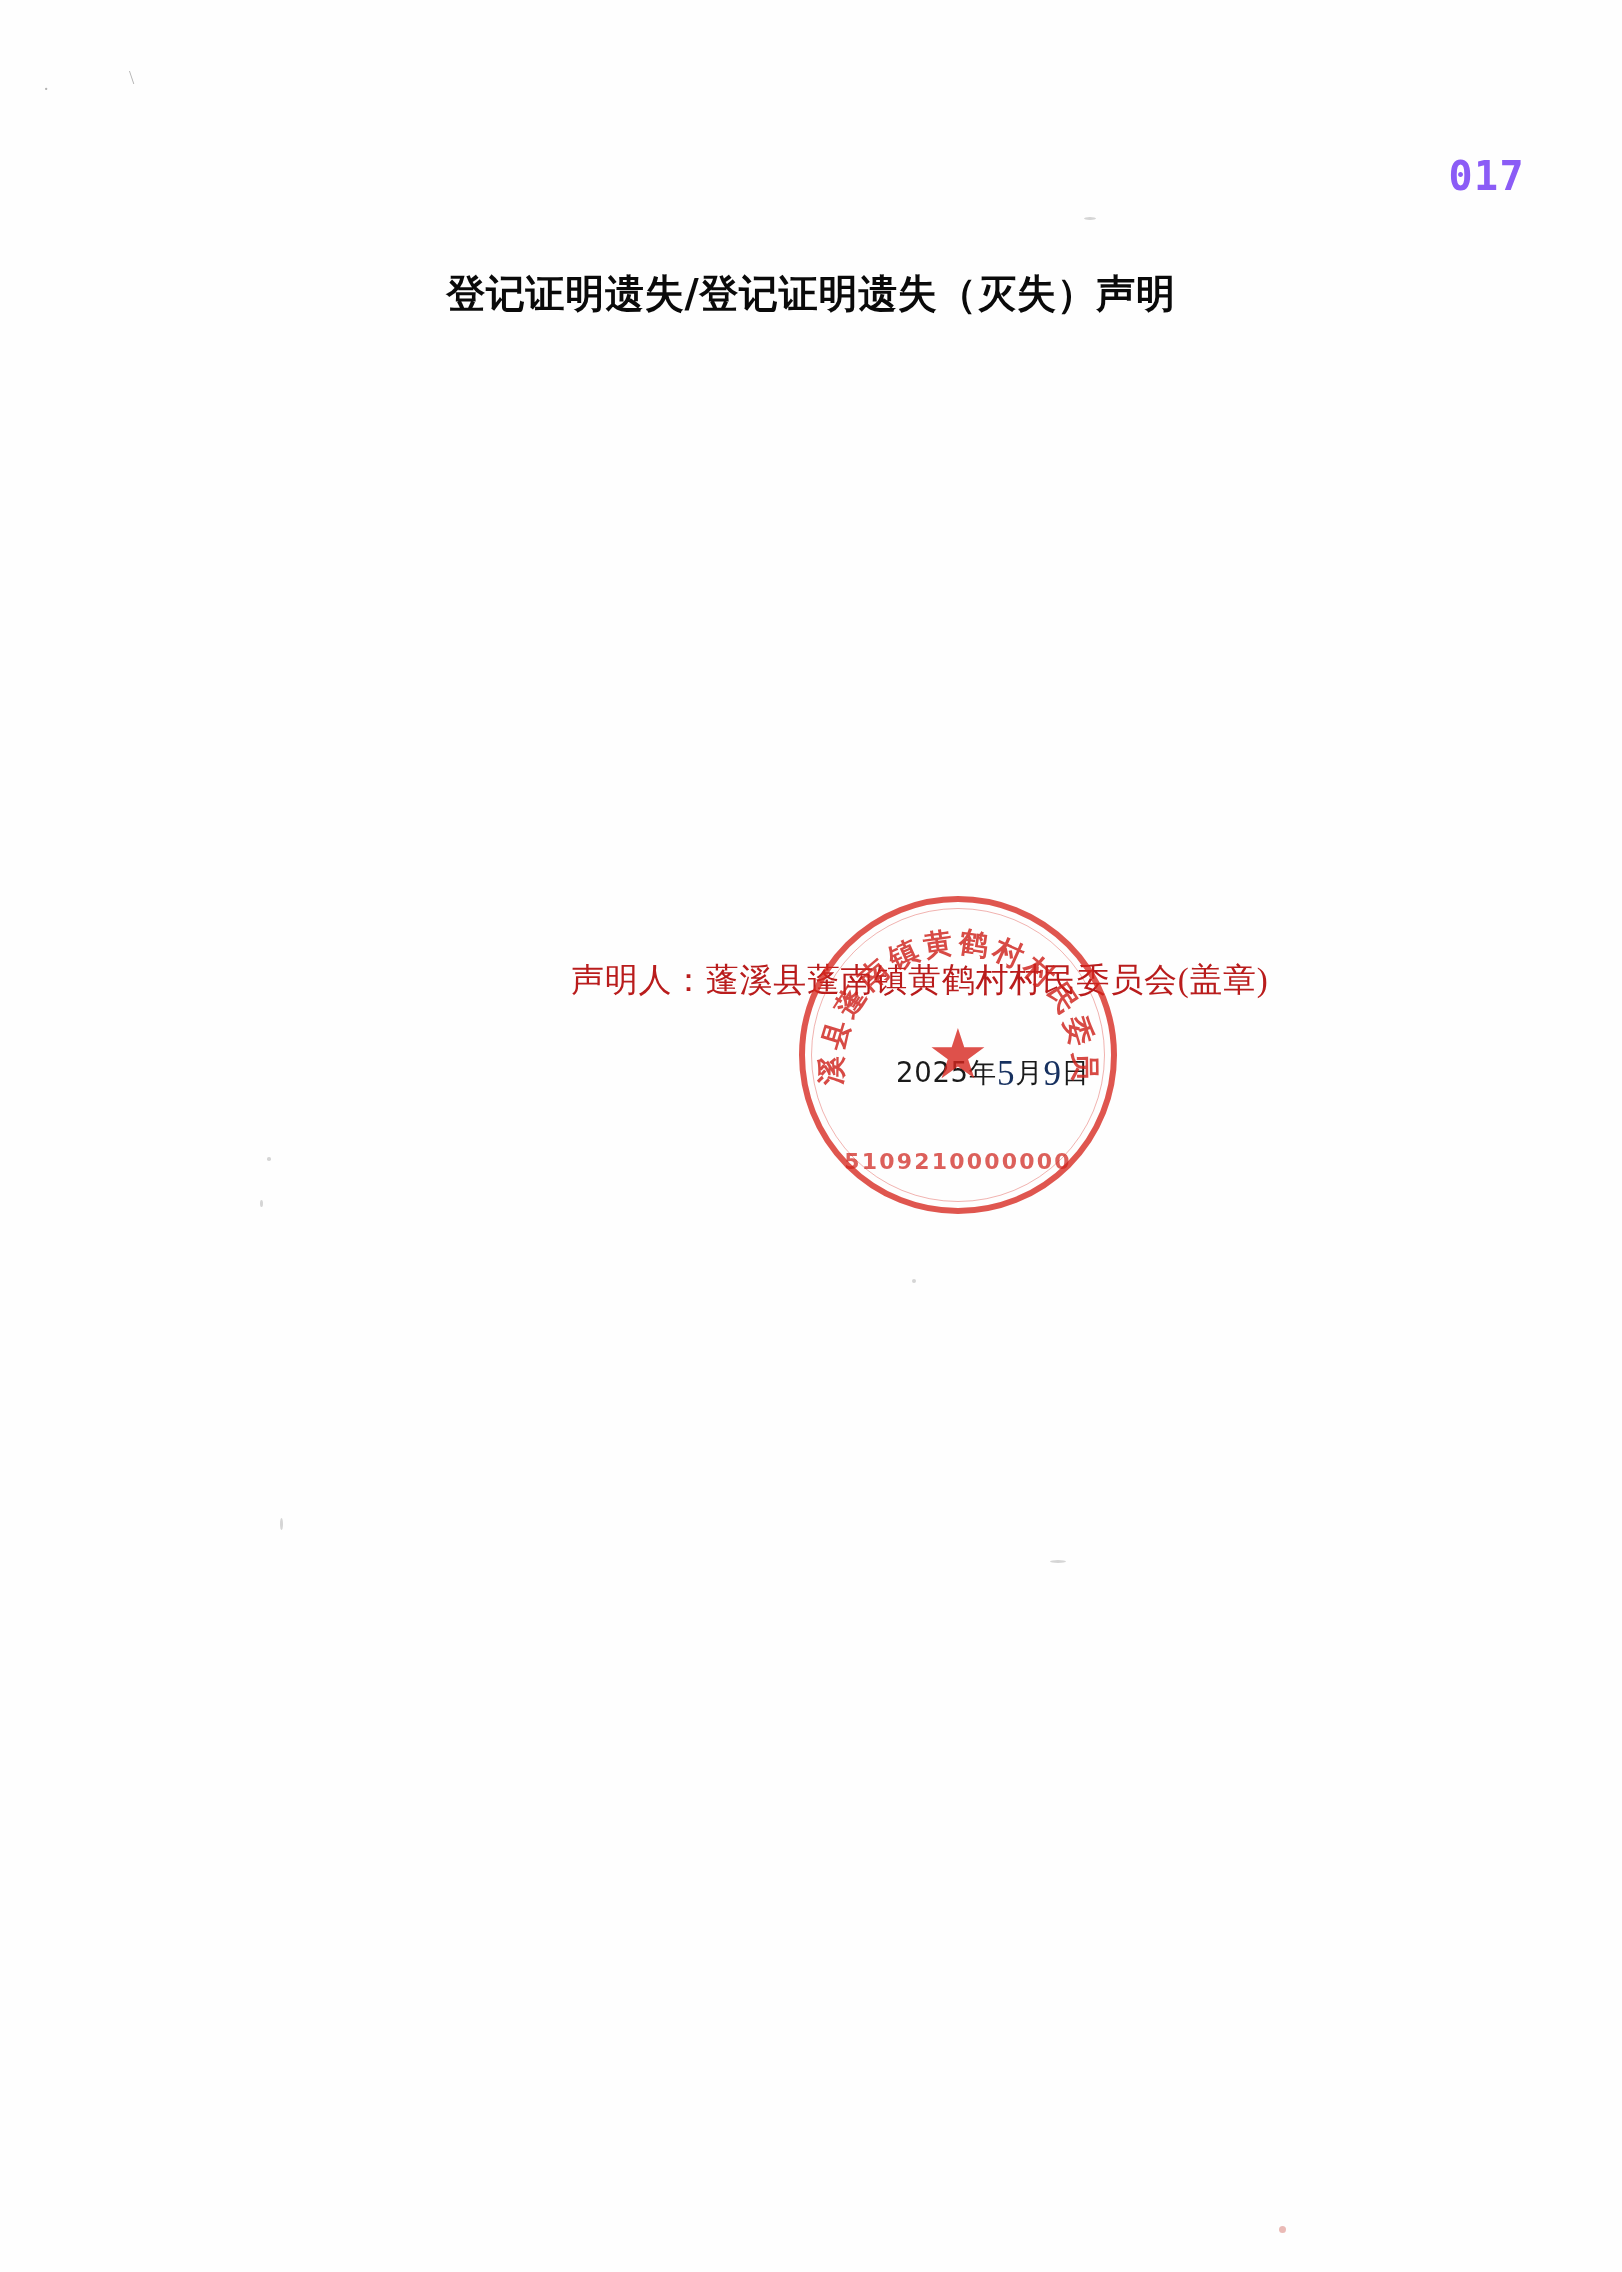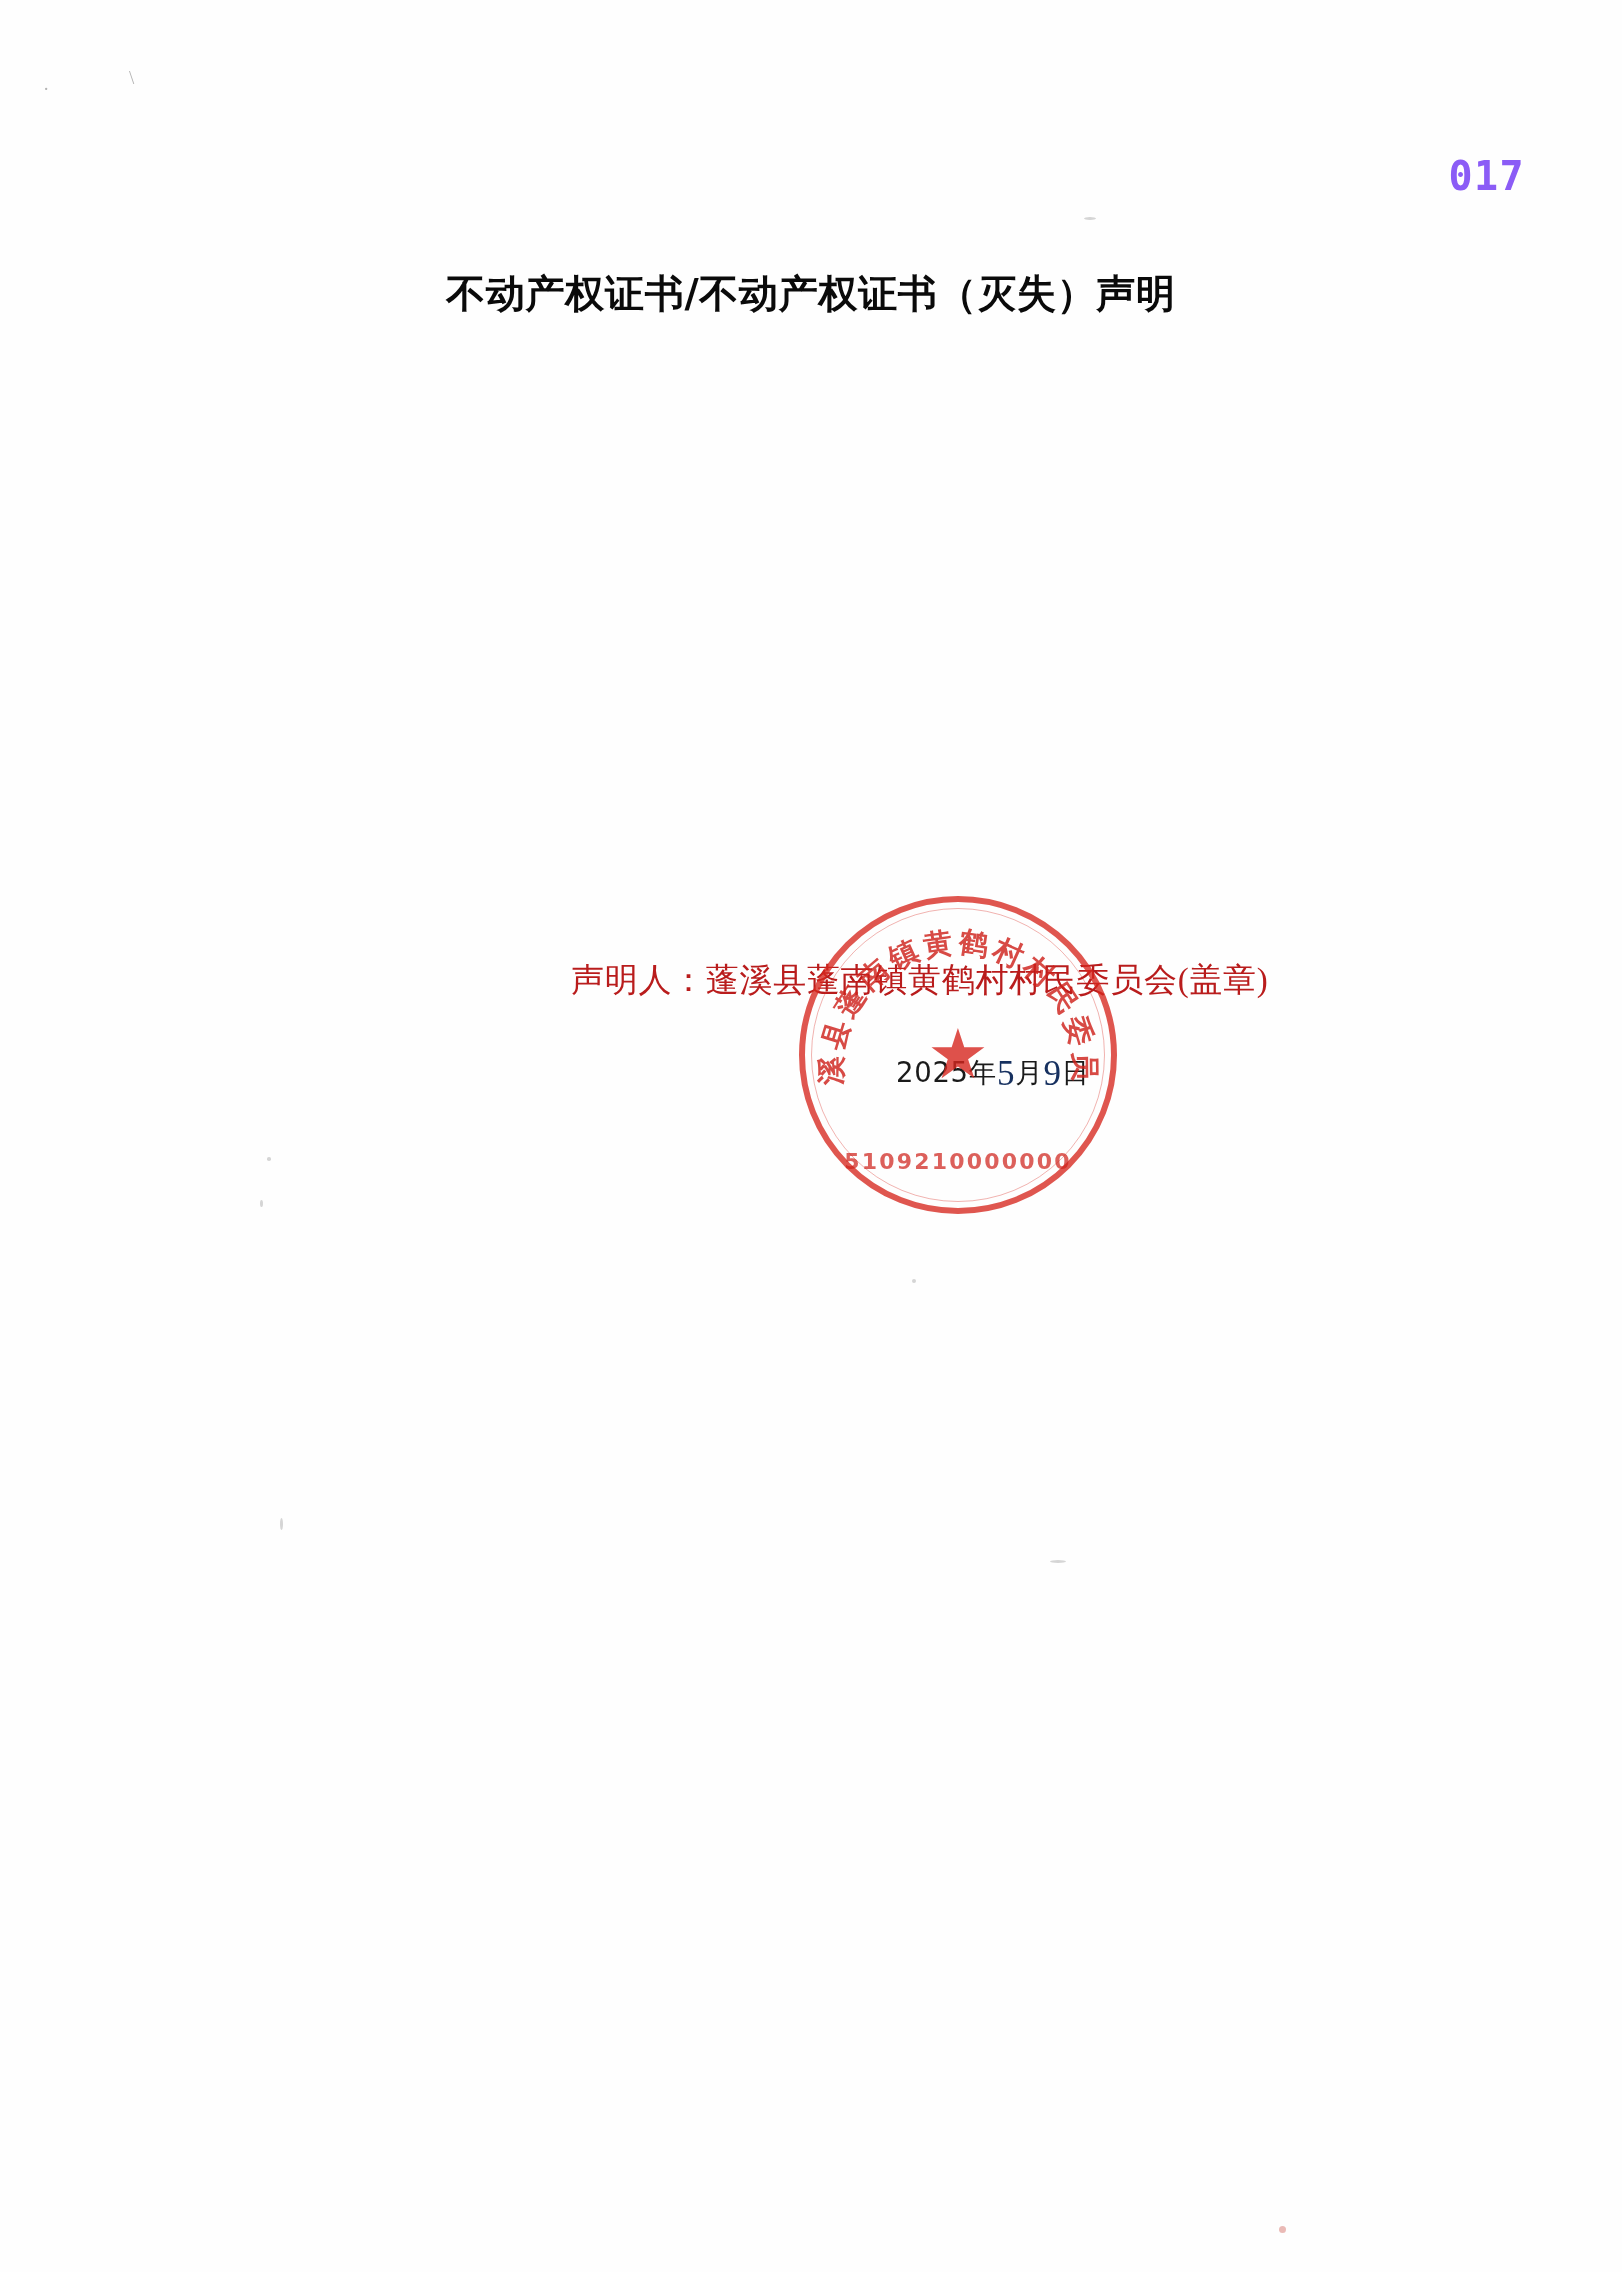--- a/index.html
+++ b/index.html
@@ -176,21 +176,21 @@
     font-family: "Liberation Serif", serif;
   }
 </style>
 </head>
 <body>
 
 <div class="page">
 
   <div class="page-number">017</div>
 
-  <div class="doc-title">不动产权证书/不动产权证书（灭失）声明</div>
+  <div class="doc-title">登记证明遗失/登记证明遗失（灭失）声明</div>
 
 
   <div class="sign-block">
     <div class="sign-line">
       <span>声明人：</span><span>蓬溪县蓬南镇黄鹤村村民委员会</span><span>(盖章)</span>
     </div>
     <div class="date-line">
       <span>2025</span><span>年</span><span class="hand">5</span><span>月</span><span class="hand">9</span><span>日</span>
     </div>
   </div>

